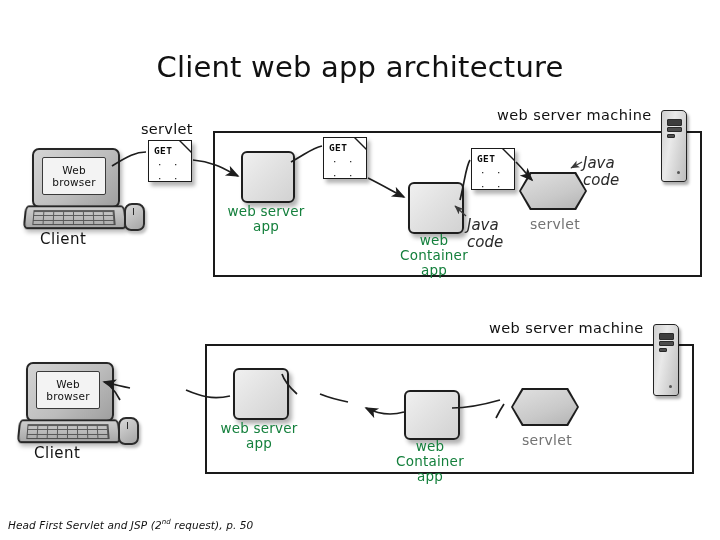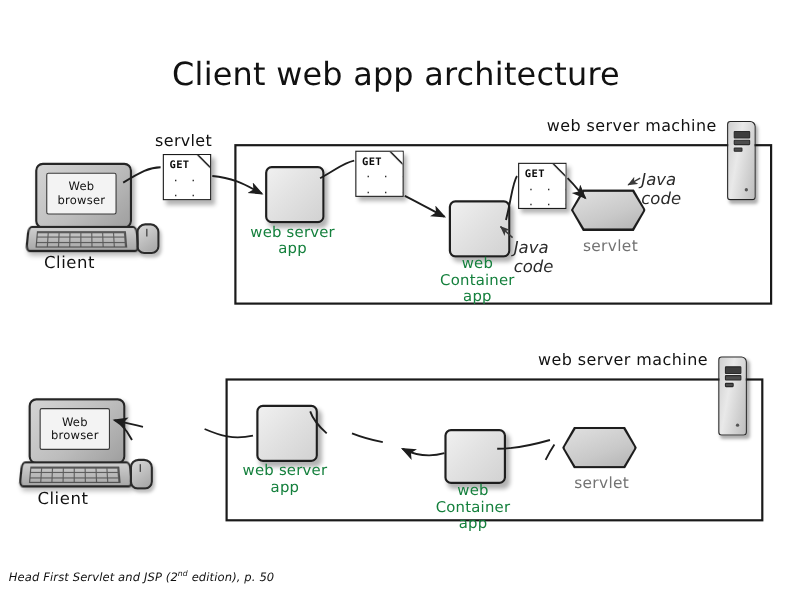--- a/index.html
+++ b/index.html
@@ -457,14 +457,14 @@
     <path d="M110,86 C116,92 118,96 120,100" stroke="#1d1d1d" stroke-width="1.7" fill="none"></path>
     <path d="M297,94 C288,86 284,80 282,74" stroke="#1d1d1d" stroke-width="1.7" fill="none"></path>
     <path d="M348,102 C338,100 330,98 320,94" stroke="#1d1d1d" stroke-width="1.7" fill="none"></path>
     <path d="M404,112 C390,116 378,114 366,108" stroke="#1d1d1d" stroke-width="1.7" fill="none" marker-end="url(#ah)"></path>
     <path d="M452,108 C470,108 486,104 500,100" stroke="#1d1d1d" stroke-width="1.7" fill="none"></path>
     <path d="M504,104 C500,110 498,114 496,118" stroke="#1d1d1d" stroke-width="1.7" fill="none"></path>
   </svg>
 </div>
 
 <div id="caption">
-  <span>Head First Servlet and JSP</span><span> (2</span><sup>nd</sup><span> edition)</span><span class="tail">, p. 50</span>
+  <span>Head First Servlet and JSP</span><span> (2</span><sup>nd</sup><span> request)</span><span class="tail">, p. 50</span>
 </div>
 
 </body></html>

